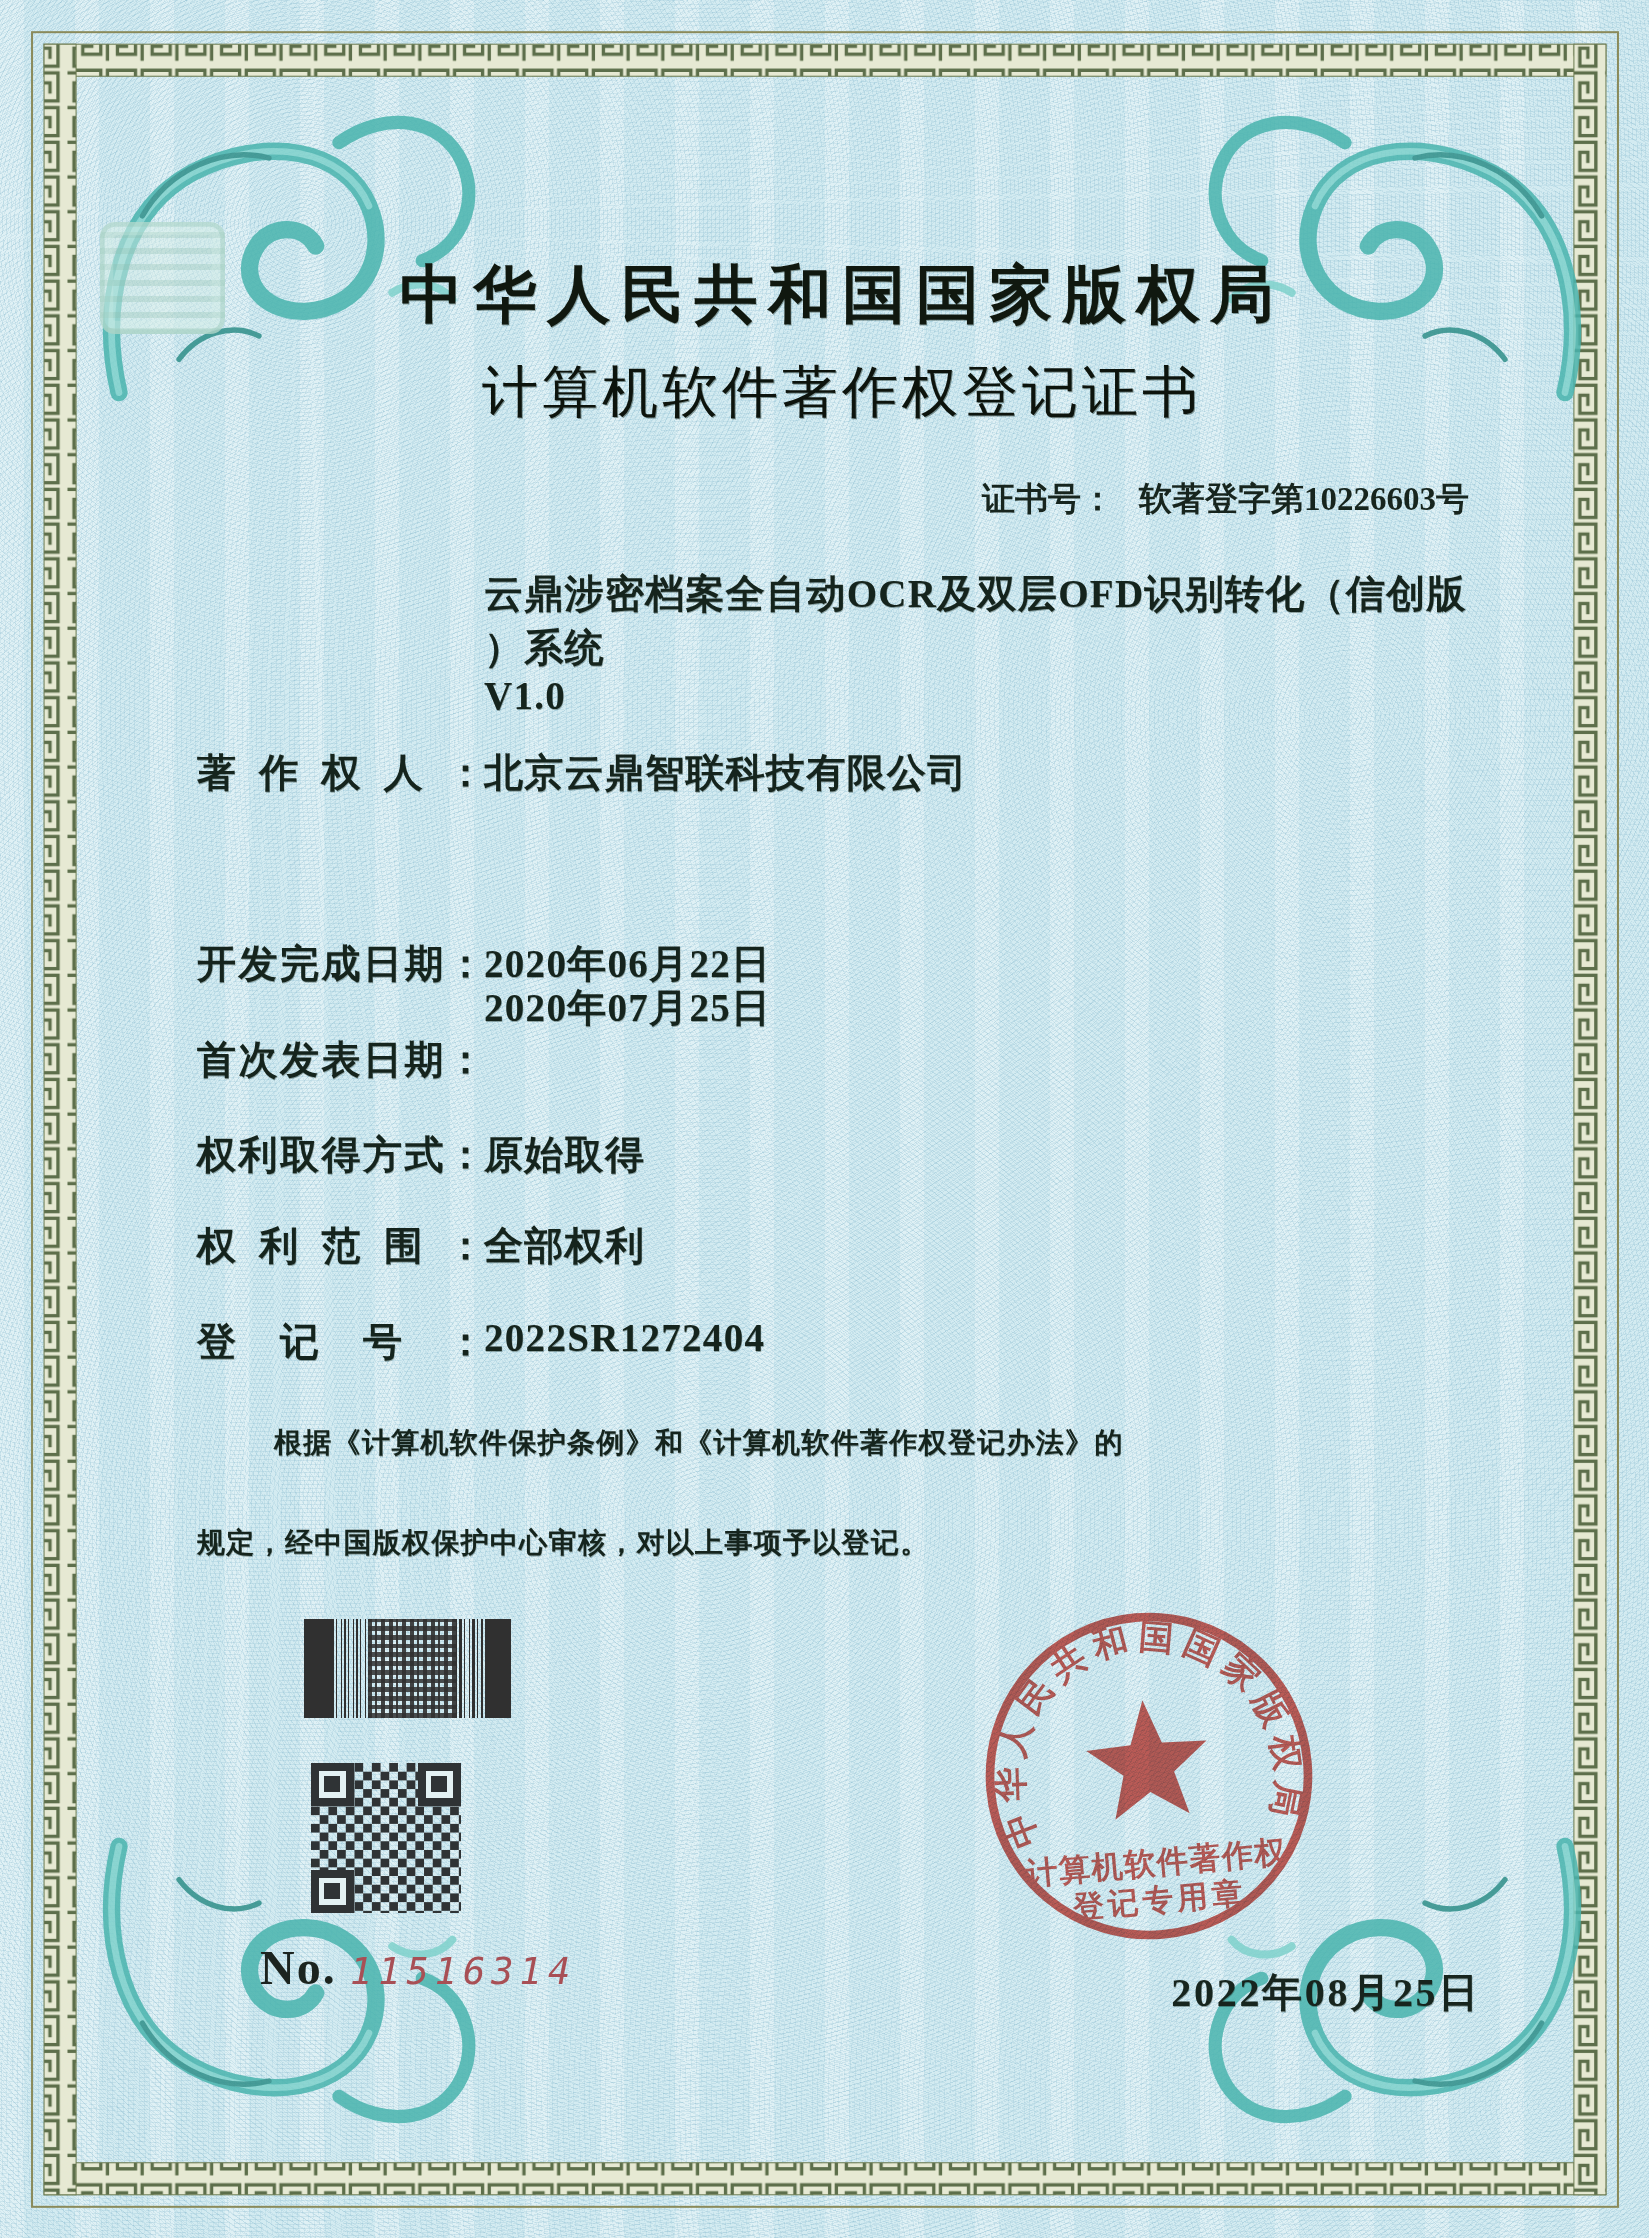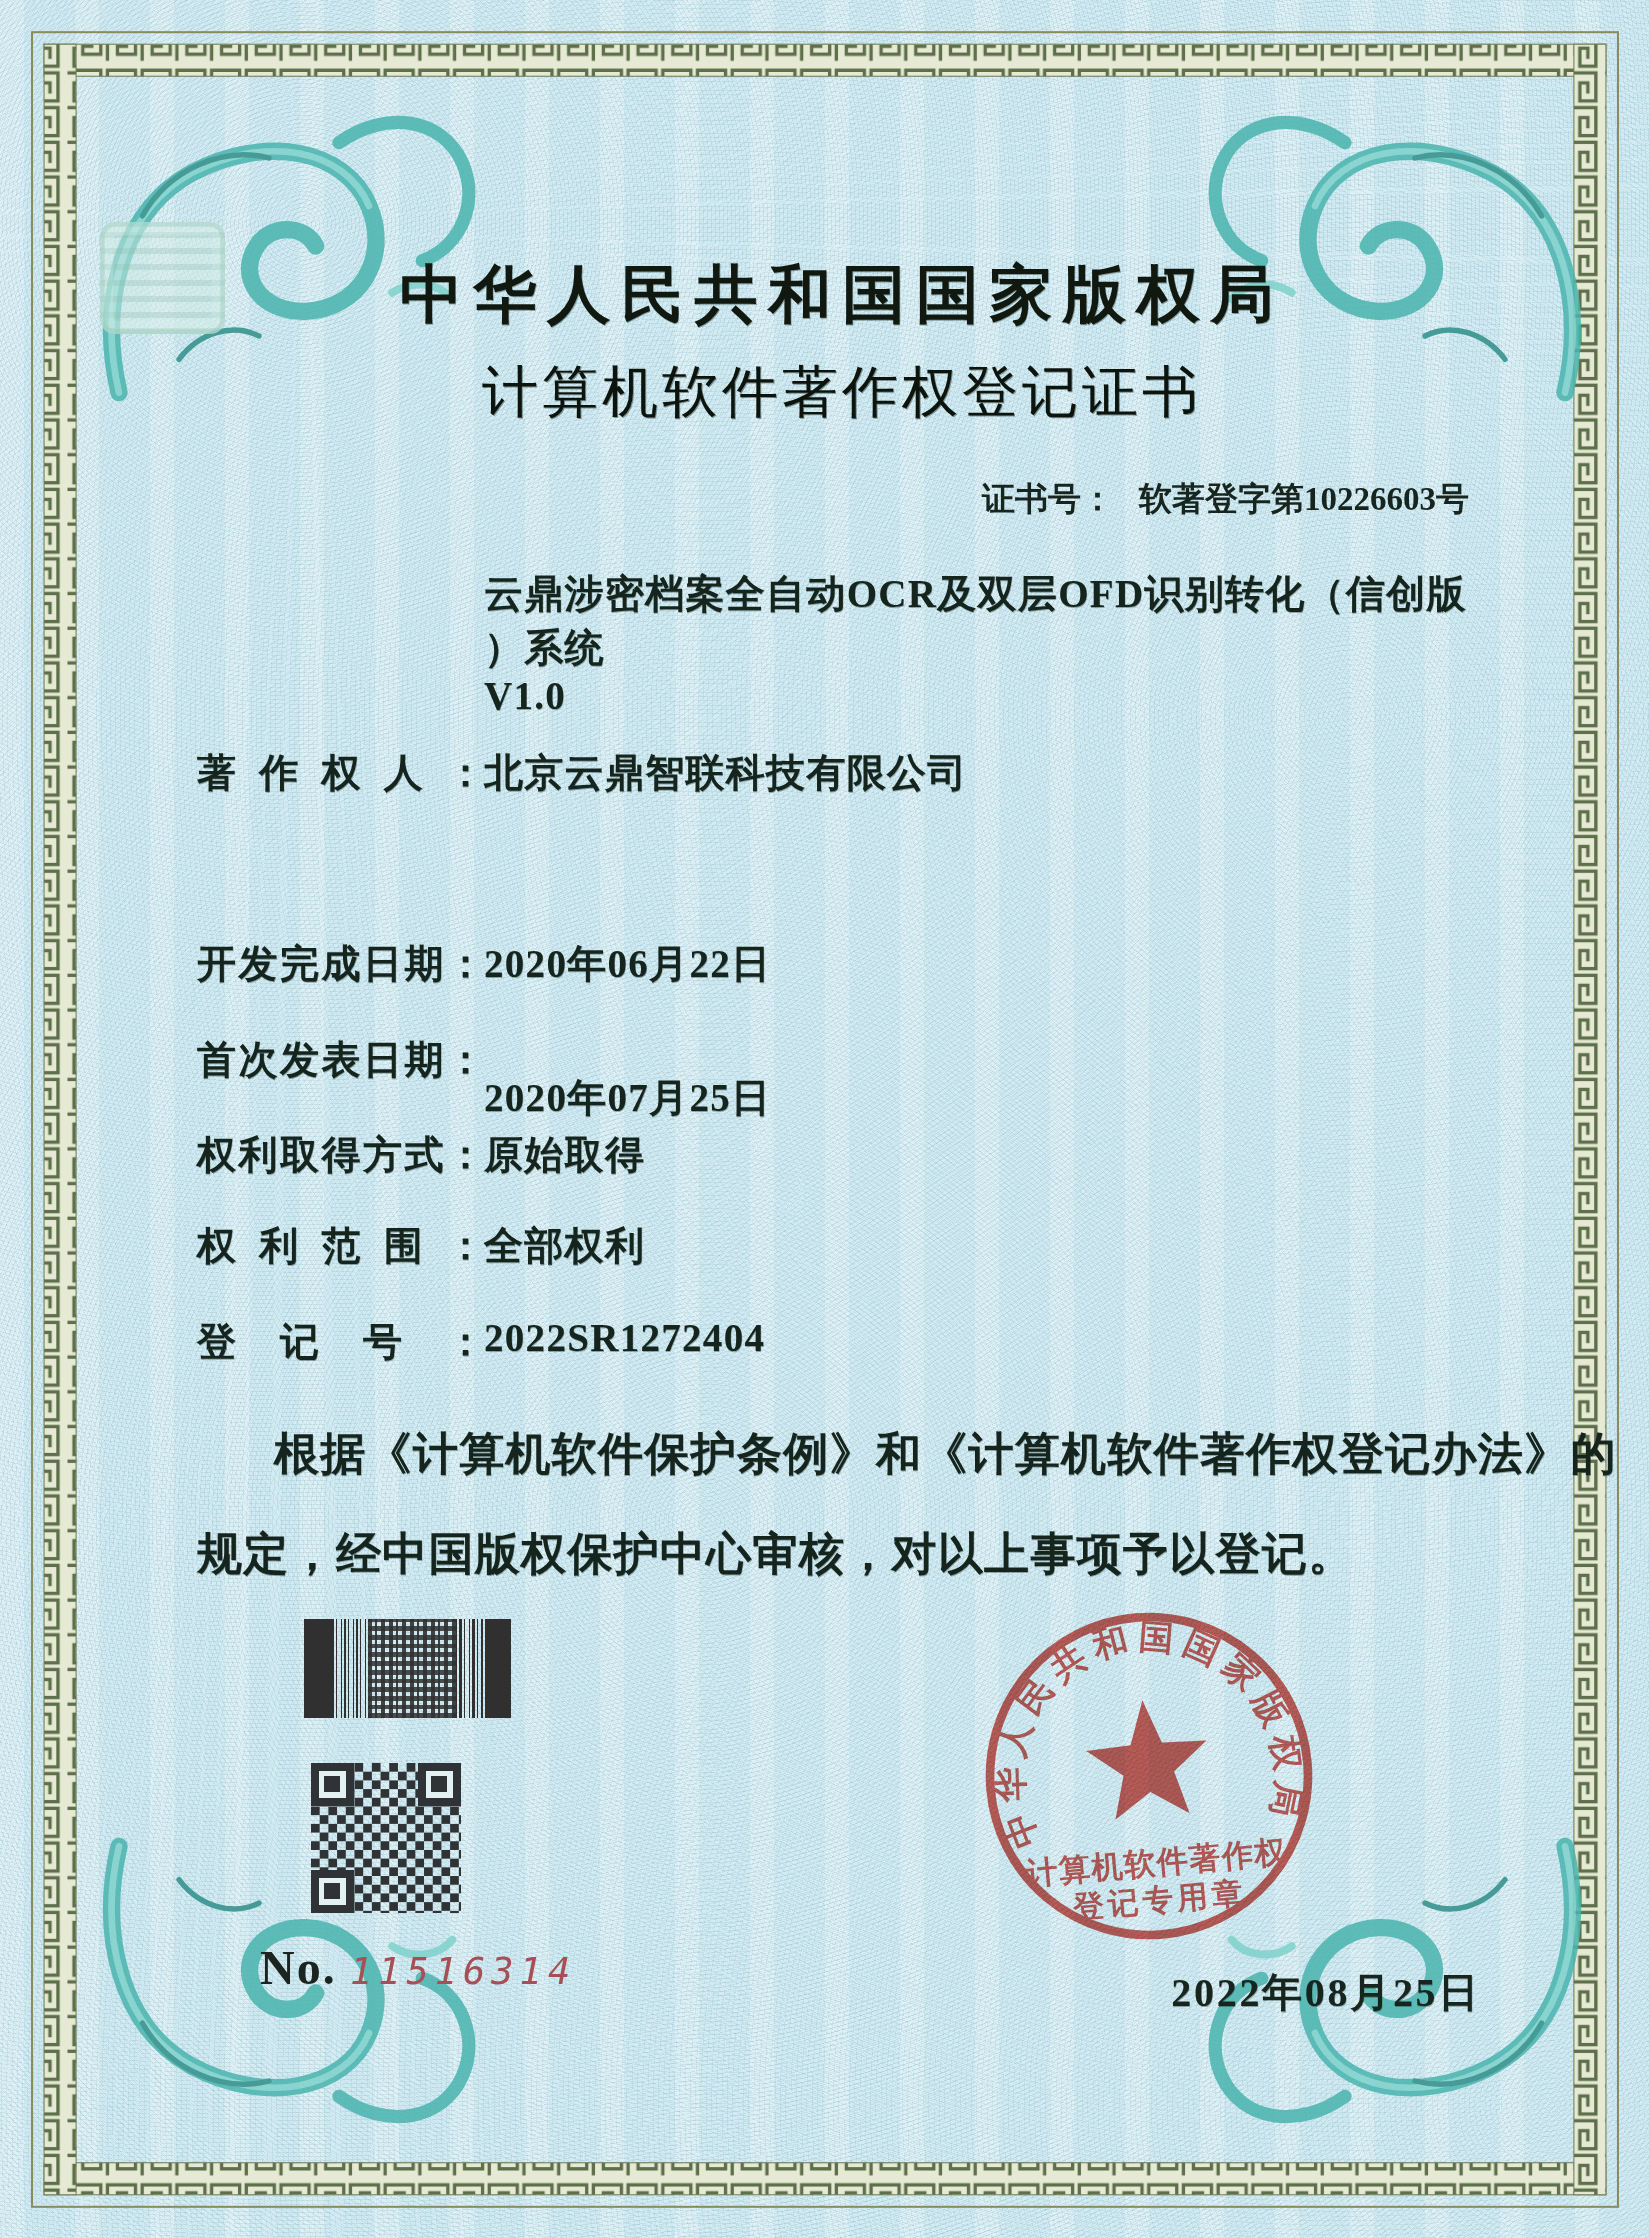--- a/index.html
+++ b/index.html
@@ -48,21 +48,21 @@
     text-shadow:0.5px 0.5px 0 rgba(15,35,25,.35);
   }
   .val{
     position:absolute;left:484px;white-space:nowrap;
     font-size:39px;font-weight:700;color:#15241d;
     letter-spacing:1.3px;
     text-shadow:0.5px 0.5px 0 rgba(15,35,25,.35);
   }
   .para{
     position:absolute;white-space:nowrap;
-    font-size:45px;font-weight:700;color:#15241d;letter-spacing:1.3px;
+    font-size:28px;font-weight:700;color:#15241d;letter-spacing:1.3px;
     text-shadow:0.5px 0.5px 0 rgba(15,35,25,.35);
   }
 
   .embossed{
     position:absolute;left:100px;top:222px;width:125px;height:112px;
     border-radius:14.7px;background:rgba(214,238,230,.45);
     box-shadow:inset 0 0 0 4.7px rgba(150,198,182,.40), inset 0 0 0 13.3px rgba(214,238,230,.25);
     background-image:repeating-linear-gradient(0deg, rgba(140,188,172,.30) 0 6px, rgba(255,255,255,0) 6px 16px);
   }
 
@@ -166,21 +166,21 @@
   <div class="val" style="top:621px">）系统</div>
   <div class="val" style="top:673px">V1.0</div>
 
   <div class="lab" style="top:746px">著作权人：</div>
   <div class="val" style="top:746px">北京云鼎智联科技有限公司</div>
 
   <div class="lab" style="top:937px">开发完成日期：</div>
   <div class="val" style="top:937px">2020年06月22日</div>
 
   <div class="lab" style="top:1033px">首次发表日期：</div>
-  <div class="val" style="top:1071px">2020年07月25日</div>
+  <div class="val" style="top:981px">2020年07月25日</div>
 
   <div class="lab" style="top:1128px">权利取得方式：</div>
   <div class="val" style="top:1128px">原始取得</div>
 
   <div class="lab" style="top:1219px">权利范围：</div>
   <div class="val" style="top:1219px">全部权利</div>
 
   <div class="lab" style="top:1315px">登记号：</div>
   <div class="val" style="top:1315px">2022SR1272404</div>
 

